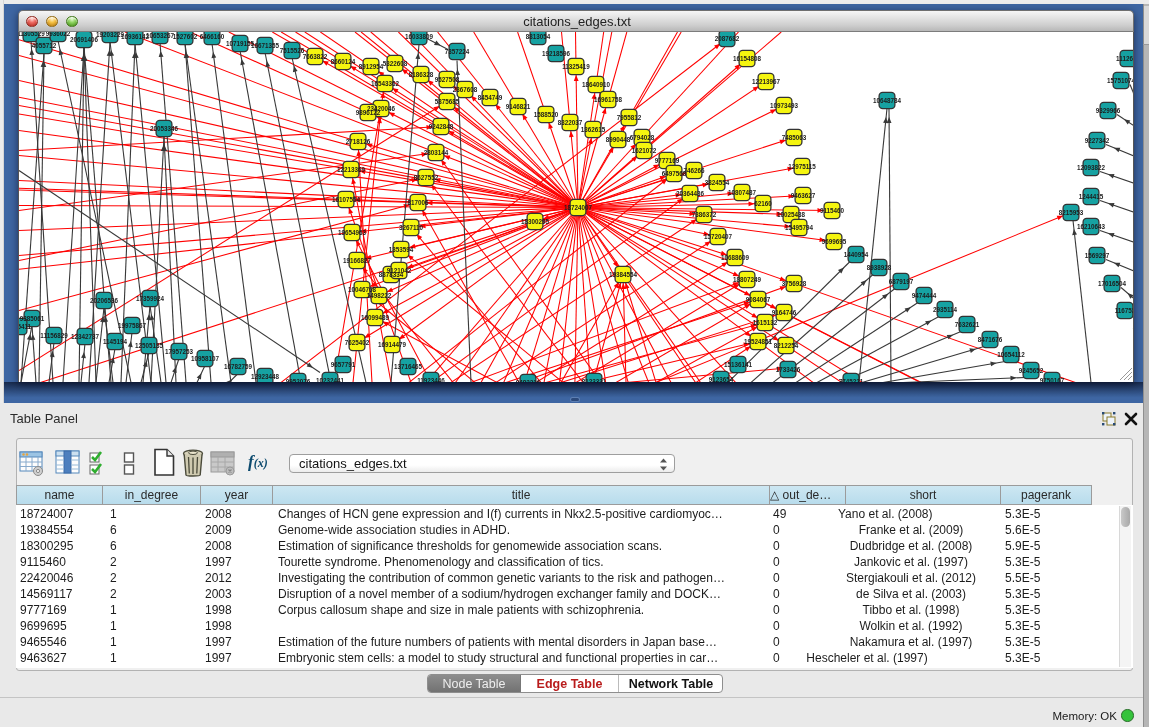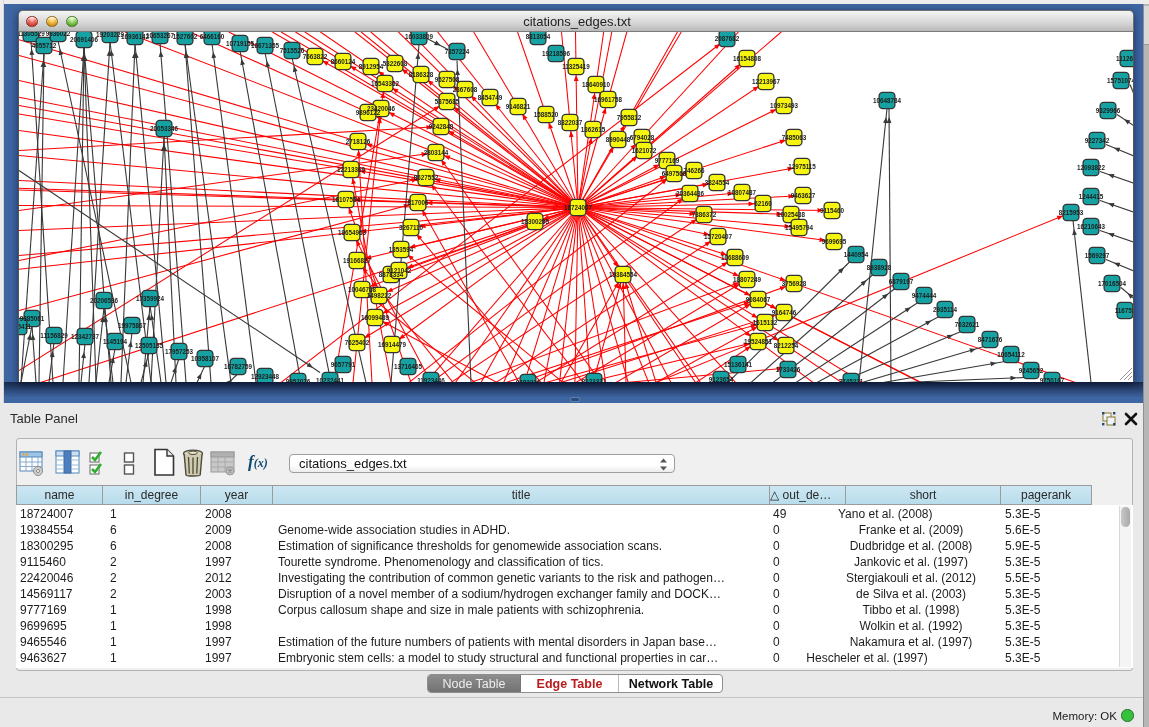--- a/index.html
+++ b/index.html
@@ -752,20 +752,21 @@
 
   <div class="abs" style="left:16px;top:102px;width:1117px;height:163px;background:#fff"></div>
 
   <div class="abs" style="left:1119px;top:103px;width:12px;height:161px;background:#f4f4f4;border-left:1px solid #d8d8d8"></div>
   <div class="abs" style="left:1120.5px;top:104px;width:9px;height:20px;background:linear-gradient(90deg,#c9c9c9,#a8a8a8);border-radius:5px"></div>
 </div>
 <div class="row" style="top:506px">
 <span style="left:20px">18724007</span>
     <span style="left:110px">1</span>
     <span style="left:205px">2008</span>
+<span style="left:278px">Changes of HCN gene expression and I(f) currents in Nkx2.5-positive cardiomyoc…</span>
     <span style="left:773px">49</span>
 <span style="left:838px;width:146px;">Yano et al. (2008)</span>
     <span style="left:1005px">5.3E-5</span>
   </div>
 <div class="row" style="top:522px">
 <span style="left:20px">19384554</span>
     <span style="left:110px">6</span>
     <span style="left:205px">2009</span>
 <span style="left:278px">Genome-wide association studies in ADHD.</span>
     <span style="left:773px">0</span>

